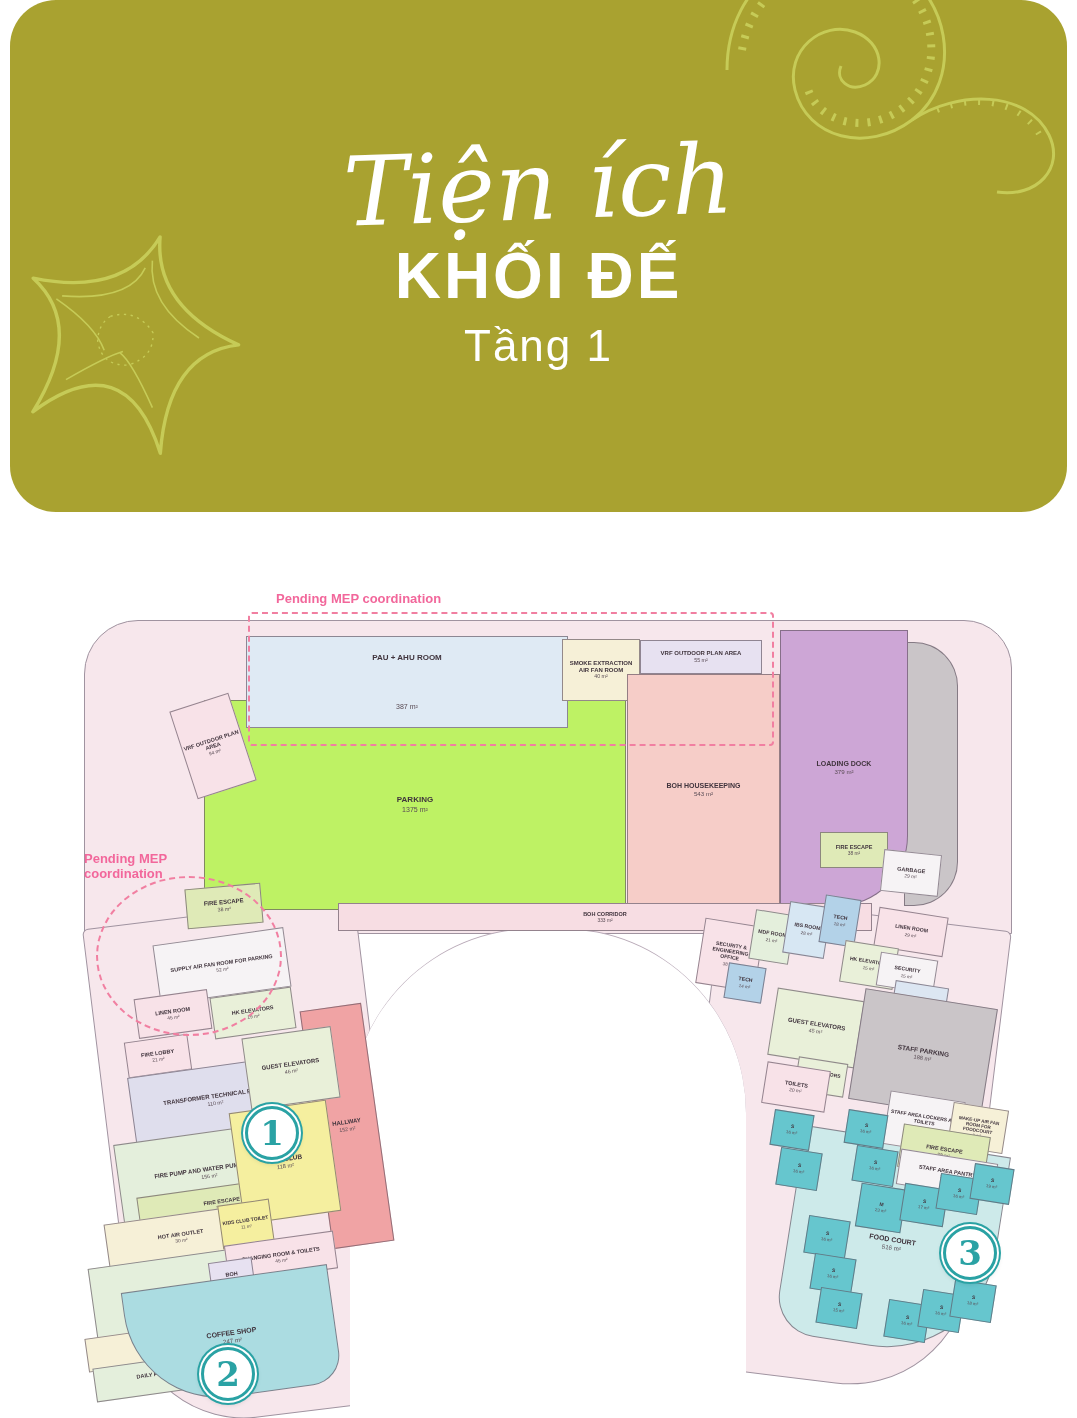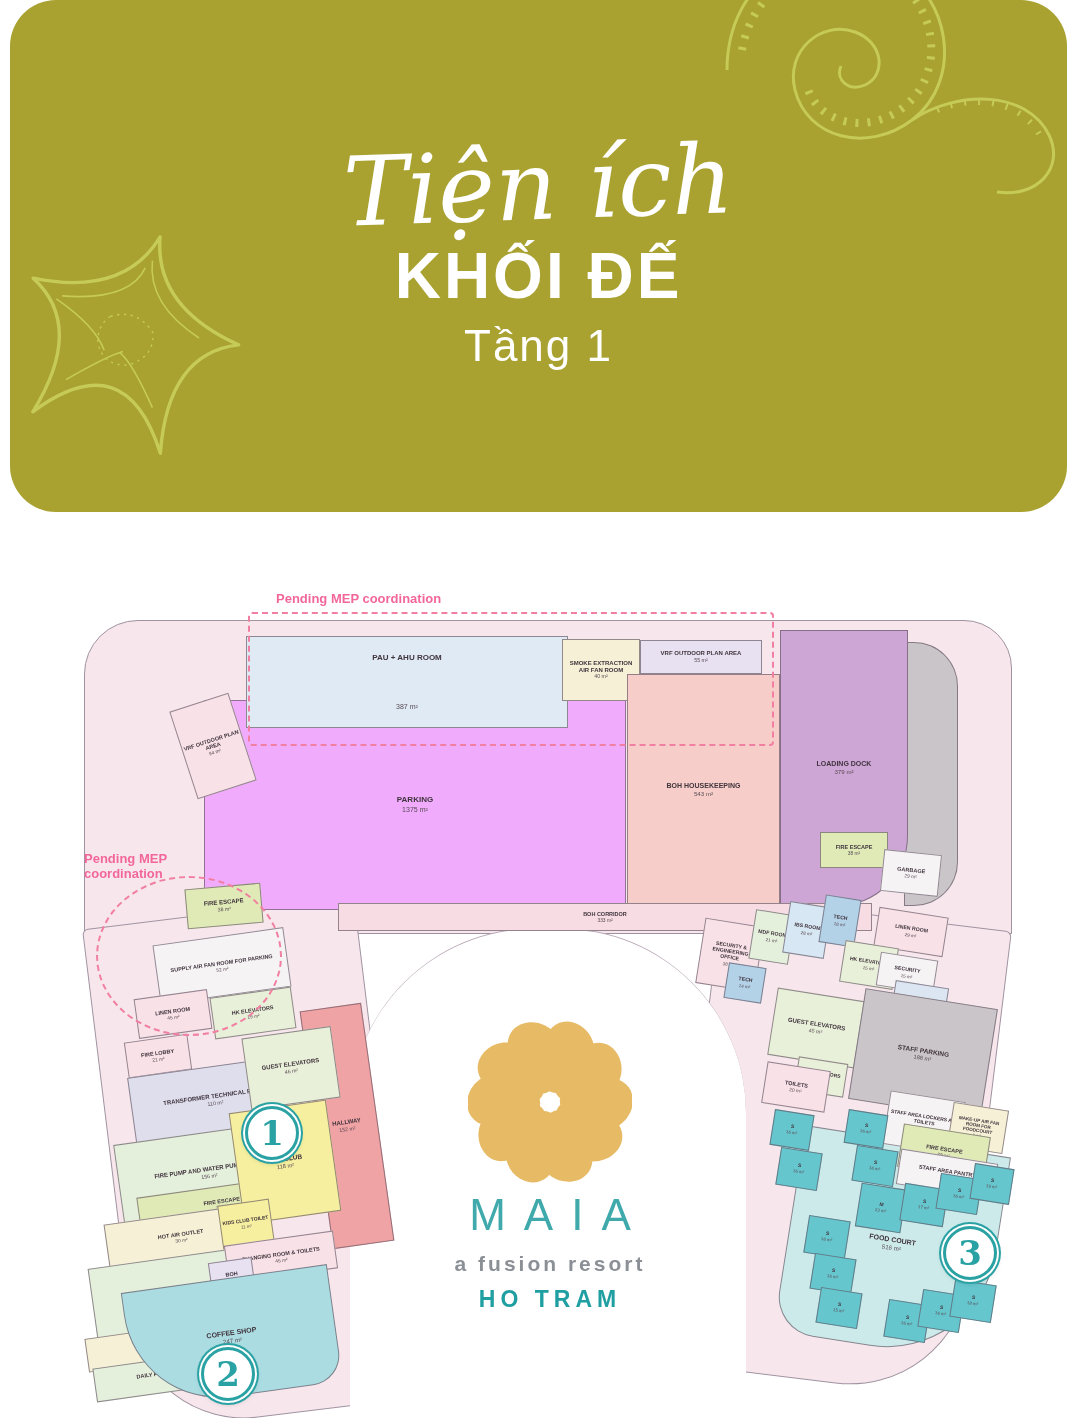--- a/index.html
+++ b/index.html
@@ -86,21 +86,21 @@
   </div>
 
   <div class="plan">
     <div class="base top-band" style="background: rgb(247, 231, 236);"></div>
     <div class="base left-leg" style="background: rgb(247, 231, 236);"></div>
     <div class="base right-leg" style="background: rgb(247, 231, 236);"></div>
     <div class="arch"></div>
 
     <div id="rooms-layer">
         <div class="room" style="left: 904px; top: 642px; width: 54px; height: 264px; background: rgb(202, 197, 200); font-size: 6px; border-radius: 0px 44px 44px 0px;"></div>
-        <div class="room" style="left: 204px; top: 700px; width: 422px; height: 210px; background: #f0abfc; font-size: 8px;">
+        <div class="room" style="left: 204px; top: 700px; width: 422px; height: 210px; background: #bef264; font-size: 8px;">
           <span class="lbl">PARKING</span>
           <span class="ar">1375 m²</span>
         </div>
         <div class="room" style="left: 246px; top: 636px; width: 322px; height: 92px; background: rgb(223, 234, 244); font-size: 8px; gap: 39px;">
           <span class="lbl">PAU + AHU ROOM</span>
           <span class="ar">387 m²</span>
         </div>
         <div class="room" style="left: 562px; top: 639px; width: 78px; height: 62px; background: rgb(246, 240, 215); font-size: 6px;">
           <span class="lbl">SMOKE EXTRACTION AIR FAN ROOM</span>
           <span class="ar">40 m²</span>
@@ -346,33 +346,14 @@
         <div class="pending" style="left: 64px; top: 852px; color: rgb(242, 103, 155); margin-left: 20px;">Pending MEP
 coordination</div>
       </div>
     <div id="markers-layer">
         <div class="marker" style="left: 245px; top: 1106px; color: rgb(42, 162, 164);">1</div>
         <div class="marker" style="left: 201px; top: 1347px; color: rgb(42, 162, 164);">2</div>
         <div class="marker" style="left: 943px; top: 1226px; color: rgb(42, 162, 164);">3</div>
       </div>
   </div>
 
-  <div class="logo">
-    <svg width="164" height="164" viewBox="-52 -52 104 104" style="display:block;margin:0 auto;">
-      <g id="flower-petals">
-          <path d="M3,-8 C12,-38 36,-46 44,-28 C50,-13 36,3 17,1 C8,0 4,-3 3,-8 Z" fill="#e7ba66" transform="rotate(0)"></path>
-          <path d="M3,-8 C12,-38 36,-46 44,-28 C50,-13 36,3 17,1 C8,0 4,-3 3,-8 Z" fill="#e7ba66" transform="rotate(36)"></path>
-          <path d="M3,-8 C12,-38 36,-46 44,-28 C50,-13 36,3 17,1 C8,0 4,-3 3,-8 Z" fill="#e7ba66" transform="rotate(72)"></path>
-          <path d="M3,-8 C12,-38 36,-46 44,-28 C50,-13 36,3 17,1 C8,0 4,-3 3,-8 Z" fill="#e7ba66" transform="rotate(108)"></path>
-          <path d="M3,-8 C12,-38 36,-46 44,-28 C50,-13 36,3 17,1 C8,0 4,-3 3,-8 Z" fill="#e7ba66" transform="rotate(144)"></path>
-          <path d="M3,-8 C12,-38 36,-46 44,-28 C50,-13 36,3 17,1 C8,0 4,-3 3,-8 Z" fill="#e7ba66" transform="rotate(180)"></path>
-          <path d="M3,-8 C12,-38 36,-46 44,-28 C50,-13 36,3 17,1 C8,0 4,-3 3,-8 Z" fill="#e7ba66" transform="rotate(216)"></path>
-          <path d="M3,-8 C12,-38 36,-46 44,-28 C50,-13 36,3 17,1 C8,0 4,-3 3,-8 Z" fill="#e7ba66" transform="rotate(252)"></path>
-          <path d="M3,-8 C12,-38 36,-46 44,-28 C50,-13 36,3 17,1 C8,0 4,-3 3,-8 Z" fill="#e7ba66" transform="rotate(288)"></path>
-          <path d="M3,-8 C12,-38 36,-46 44,-28 C50,-13 36,3 17,1 C8,0 4,-3 3,-8 Z" fill="#e7ba66" transform="rotate(324)"></path>
-        </g>
-    </svg>
-    <div class="logo-name" style="color: rgb(63, 169, 171);">MAIA</div>
-    <div class="logo-tag" style="color: rgb(139, 144, 150);">a fusion resort</div>
-    <div class="logo-loc" style="color: rgb(31, 159, 162);">HO TRAM</div>
-  </div>
 
 </div>
 
 </body></html>

